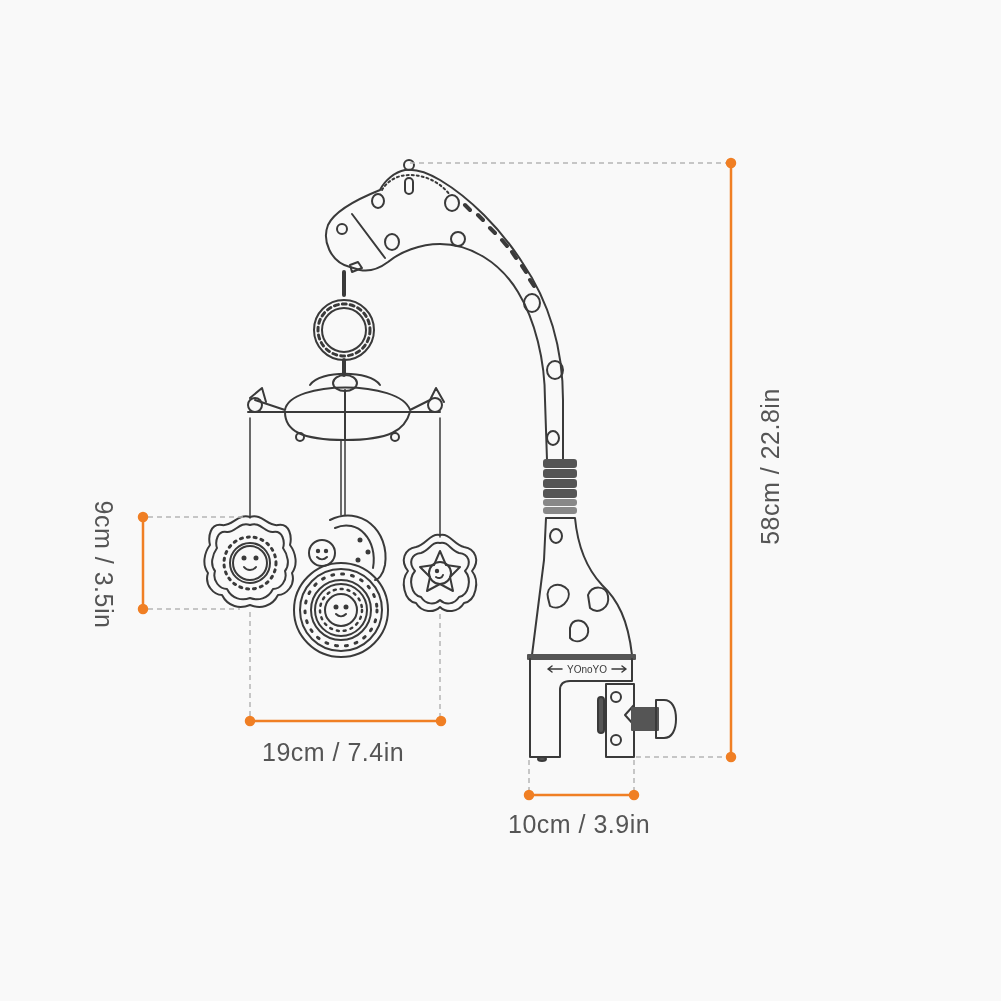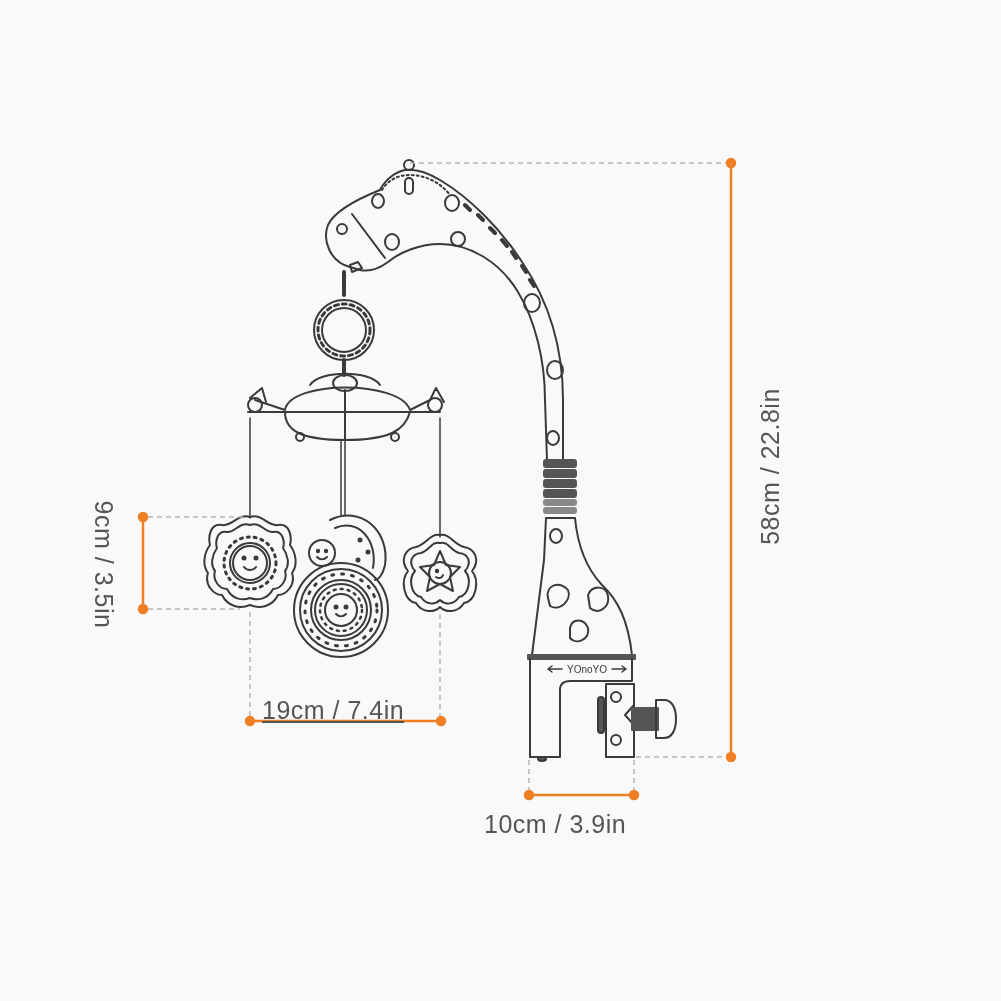--- a/index.html
+++ b/index.html
@@ -176,14 +176,14 @@
     <g>
       <line x1="529" y1="795" x2="634" y2="795"></line>
       <circle cx="529" cy="795" r="4"></circle>
         <circle cx="634" cy="795" r="4"></circle>
     </g>
   </g>
 </svg>
 
 <div class="dim-label rot-right" style="left:665px; top:452px; width:210px; text-align:center;">58cm / 22.8in</div>
 <div class="dim-label rot-left" style="left:8px; top:550px; width:190px; text-align:center;">9cm / 3.5in</div>
-<div class="dim-label" style="left:262px; top:696px;text-decoration:underline;">19cm / 7.4in</div>
-<div class="dim-label" style="left:484px; top:810px;">10cm / 3.9in</div>
+<div class="dim-label" style="left:262px; top:738px;">19cm / 7.4in</div>
+<div class="dim-label" style="left:508px; top:810px;">10cm / 3.9in</div>
 
 </body></html>

